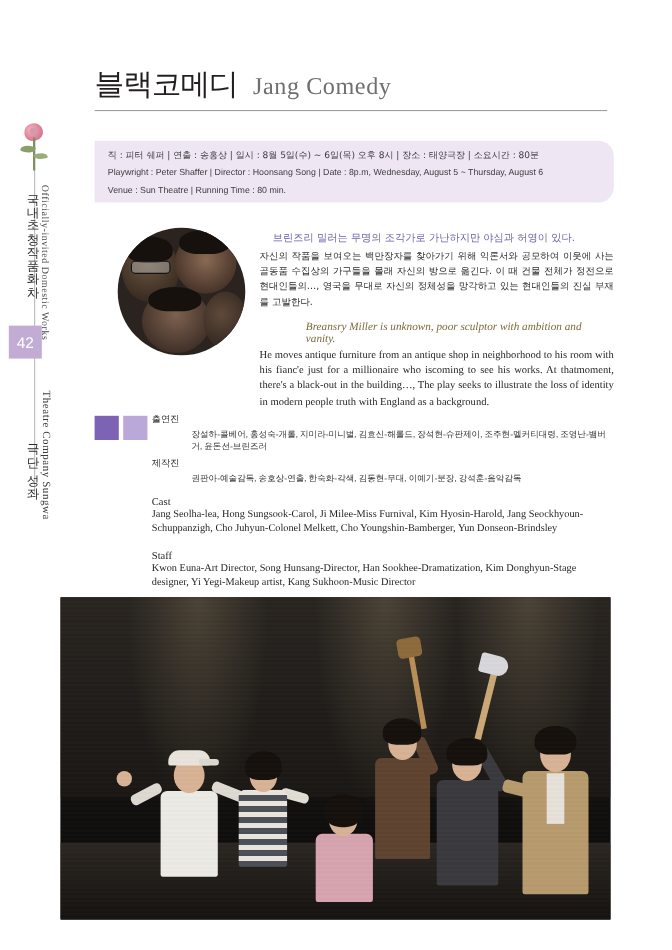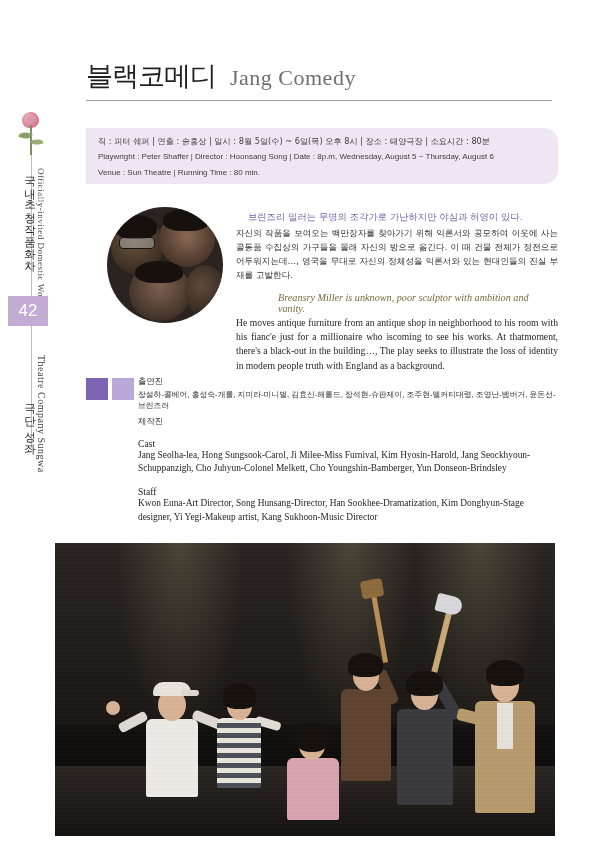--- a/index.html
+++ b/index.html
@@ -121,25 +121,25 @@
     top: 355px;
     font-size: 10px;
     font-family: "Liberation Serif", serif;
     color: #3a3a3a;
   }
 
   .page-badge {
     position: absolute;
     left: 8px;
     top: 296px;
-    width: 40px;
+    width: 30px;
     height: 30px;
     background: #c2acd4;
     color: #ffffff;
-    font-size: 17px;
+    font-size: 14px;
     font-family: "Liberation Sans", sans-serif;
     display: flex;
     align-items: center;
     justify-content: center;
   }
 
   
   .title-wrap {
     position: absolute;
     left: 86px;
@@ -287,24 +287,25 @@
     top: 376px;
     width: 420px;
   }
   .cast-kr-label {
     font-family: "DejaVu Sans", sans-serif;
     font-size: 8.4px;
     color: #2e2e30;
     margin-bottom: 2px;
   }
   .cast-kr-line {
-    font-family: Liberation Sans, sans-serif;
+    font-family: Liberation Serif, serif;
     font-size: 7.8px;
     color: #2e2e30;
     line-height: 1.45;
+    margin-left: 36px;
   }
   .cast-kr-label2 {
     font-family: Liberation Mono, monospace;
     font-size: 8.4px;
     color: #2e2e30;
     margin-top: 4px;
     margin-bottom: 2px;
   }
   .cast-en-head {
     font-family: "Liberation Serif", serif;
@@ -461,34 +462,35 @@
   <div class="cp-face cp-c"></div>
   <div class="cp-face cp-d"></div>
   <div class="cp-hair cp-h1"></div>
   <div class="cp-hair cp-h2"></div>
   <div class="cp-hair cp-h3"></div>
   <div class="cp-glass"></div>
 </div>
 
 <div class="syn">
   <div class="syn-kr-head">브린즈리 밀러는 무명의 조각가로 가난하지만 야심과 허영이 있다.</div>
-  <div class="syn-kr-body">자신의 작품을 보여오는 백만장자를 찾아가기 위해 익론서와 공모하여 이웃에 사는 골동품 수집상의 가구들을 몰래 자신의 방으로 옮긴다. 이 때 건물 전체가 정전으로 어두워지는데…, 영국을 무대로 자신의 정체성을 익론서와 있는 현대인들의 진실 부재를 고발한다.</div>
+  <div class="syn-kr-body">자신의 작품을 보여오는 백만장자를 찾아가기 위해 익론서와 공모하여 이웃에 사는 골동품 수집상의 가구들을 몰래 자신의 방으로 옮긴다. 이 때 건물 전체가 정전으로 현대인들의…, 영국을 무대로 자신의 정체성을 망각하고 있는 현대인들의 진실 부재를 고발한다.</div>
   <div class="syn-en-head">Breansry Miller is unknown, poor sculptor with ambition and vanity.</div>
   <div class="syn-en-body">He moves antique furniture from an antique shop in neighborhood to his room with his fianc'e just for a millionaire who iscoming to see his works. At thatmoment, there's a black-out in the building…, The play seeks to illustrate the loss of identity in modern people truth with England as a background.</div>
 </div>
 
 <div class="swatches">
   <div class="sw sw1"></div>
   <div class="sw sw2"></div>
 </div>
 
 <div class="casts">
   <div class="cast-kr-label">출연진</div>
   <div class="cast-kr-line">장설하-콜베어, 홍성숙-개롤, 지미라-미니벌, 김효신-해롤드, 장석현-슈판제이, 조주현-멜커티대령, 조영난-뱀버거, 윤돈선-브린즈러</div>
   <div class="cast-kr-label2">제작진</div>
+  <div class="cast-kr-line">권판아-예술감독, 송호상-연출, 한숙화-각색, 김동현-무대, 이예기-분장, 강석훈-음악감독</div>
 
   <div class="cast-en-head">Cast</div>
   <div class="cast-en-body">Jang Seolha-lea, Hong Sungsook-Carol, Ji Milee-Miss Furnival, Kim Hyosin-Harold, Jang Seockhyoun-Schuppanzigh, Cho Juhyun-Colonel Melkett, Cho Youngshin-Bamberger, Yun Donseon-Brindsley</div>
   <div class="cast-en-head">Staff</div>
   <div class="cast-en-body">Kwon Euna-Art Director, Song Hunsang-Director, Han Sookhee-Dramatization, Kim Donghyun-Stage designer, Yi Yegi-Makeup artist, Kang Sukhoon-Music Director</div>
 </div>
 
 <div class="photo">
   <div class="stage-bg"></div>
   <div class="stage-wall"></div>

